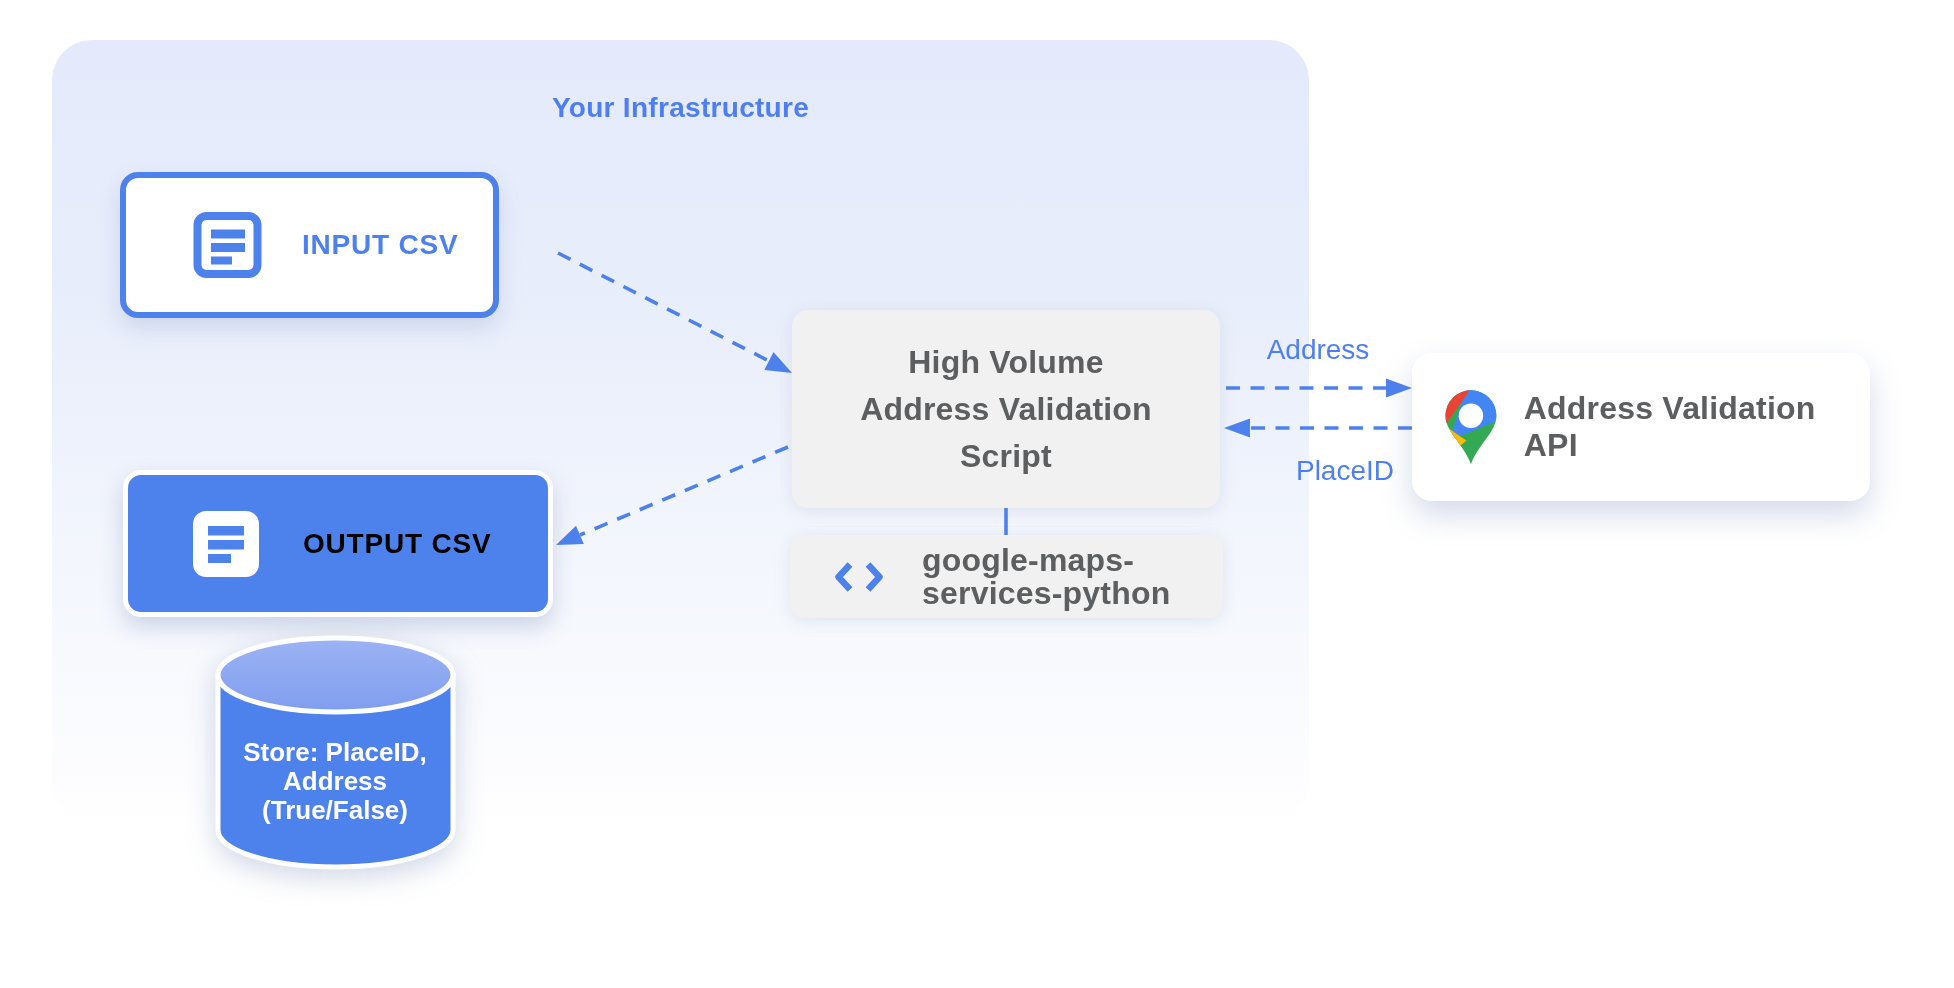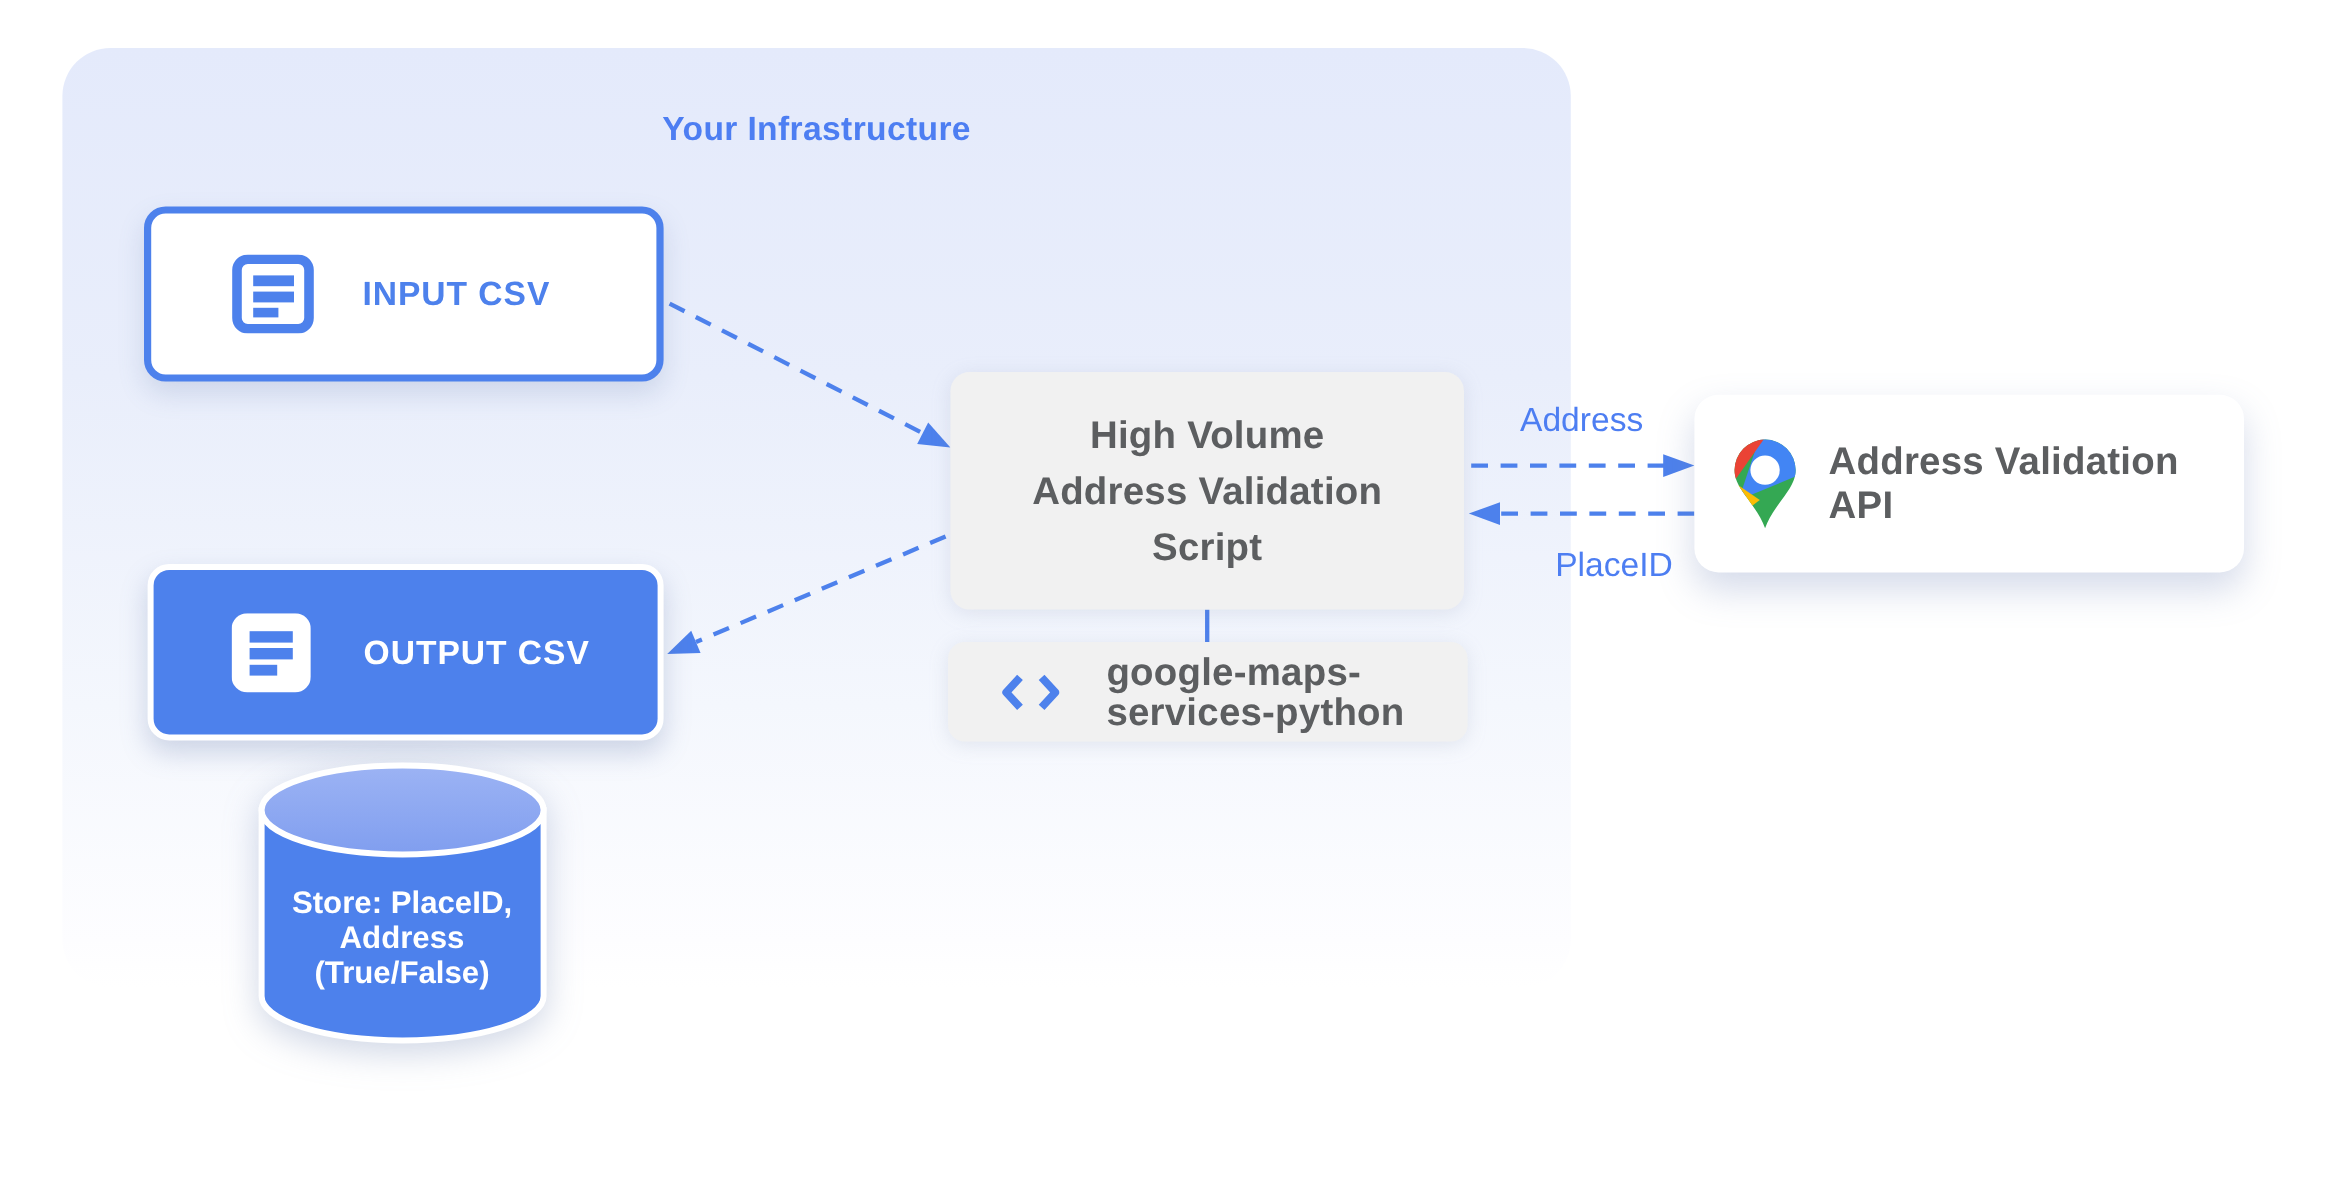--- a/index.html
+++ b/index.html
@@ -10,50 +10,50 @@
   .infra{
     position:absolute;left:52px;top:40px;width:1257px;height:783px;border-radius:40px;
     background:linear-gradient(180deg,#e4eafb 0%,#e9eefb 35%,#f4f7fd 70%,#fdfdff 95%,#ffffff 100%);
   }
   .infra-title{
     position:absolute;left:0;right:0;top:52px;text-align:center;
     font-size:28px;font-weight:bold;color:#4d7ef2;letter-spacing:.3px;
   }
   .node{position:absolute;display:flex;align-items:center;box-sizing:border-box;}
   .node-input{
-    left:120px;top:172px;width:433px;height:146px;background:#ffffff;
+    left:120px;top:172px;width:379px;height:146px;background:#ffffff;
     border:6px solid #4d81ec;border-radius:18px;padding-left:67px;gap:40px;
     box-shadow:0 10px 22px rgba(96,118,170,.20);
   }
   .node-input .label{color:#4d81ec;}
   .node-output{
     left:123px;top:470px;width:430px;height:147px;background:#4d81ec;
     border:5px solid #ffffff;border-radius:18px;padding-left:65px;gap:44px;
     box-shadow:0 10px 22px rgba(96,118,170,.28);
   }
-  .node-output .label{color:#ffffff;}
+  .node-output .label{color:#000000;}
   .label{font-size:28px;font-weight:bold;letter-spacing:.8px;}
   .node-script{
     left:792px;top:310px;width:428px;height:198px;background:#f1f1f1;border-radius:16px;
     justify-content:center;filter:drop-shadow(0 3px 8px rgba(120,130,160,.16));
   }
   .script-label{
     font-size:32px;font-weight:bold;color:#5c5e60;line-height:47px;text-align:center;
     white-space:pre-line;letter-spacing:.2px;
   }
   .node-library{
     left:790px;top:535px;width:433px;height:83px;background:#f1f1f1;border-radius:14px;
     padding-left:45px;gap:39px;filter:drop-shadow(0 3px 8px rgba(120,130,160,.16));
   }
   .library-label{
     font-size:32px;font-weight:bold;color:#5c5e60;line-height:33px;white-space:pre-line;
     letter-spacing:.2px;
   }
   .node-api{
-    left:1412px;top:329px;width:458px;height:148px;background:#ffffff;border-radius:20px;
+    left:1412px;top:353px;width:458px;height:148px;background:#ffffff;border-radius:20px;
     padding-left:31px;gap:25px;box-shadow:0 14px 30px rgba(104,126,178,.28);
   }
   .api-label{font-size:32px;font-weight:bold;color:#5c5e60;letter-spacing:.2px;}
   .edge-label{
     position:absolute;width:150px;text-align:center;font-size:28px;font-weight:500;
     color:#4d7ef2;
   }
   .edge-label-location{left:1243px;top:334px;}
   .edge-label-placeid{left:1244px;top:455px;text-align:right;}
   .cyl-wrap{position:absolute;left:200px;top:622px;width:266px;height:250px;

